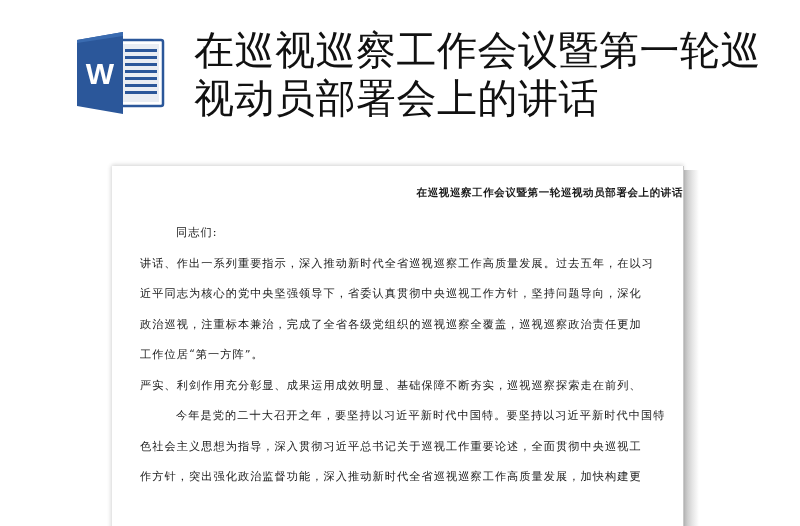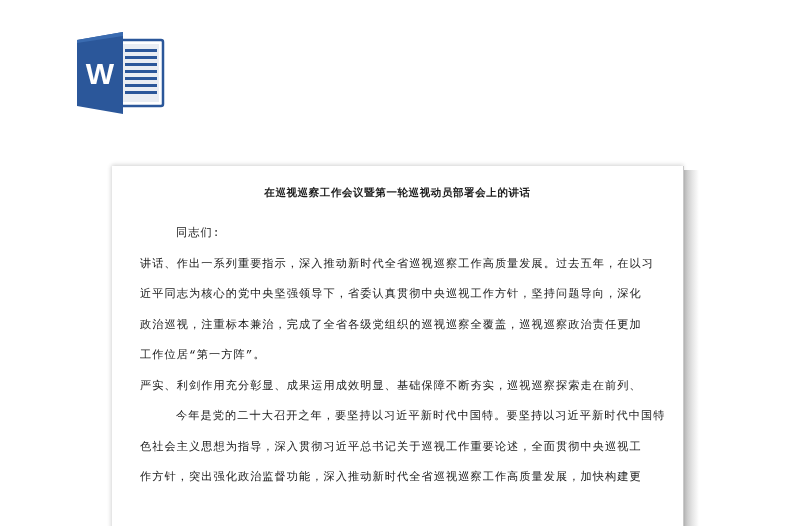--- a/index.html
+++ b/index.html
@@ -22,31 +22,31 @@
     position:absolute; left:683px; top:170px; width:16px; height:356px;
     background:linear-gradient(to right, #b8b8b8, #e6e6e6 60%, #ffffff);
   }
   .page {
     position:absolute; left:112px; top:166px; width:571px; height:380px;
     background:#ffffff;
     box-shadow: 0 -2px 4px rgba(0,0,0,0.10), -2px 0 4px rgba(0,0,0,0.08);
     border-right:1px solid #c9c9c9;
   }
   .doc-title {
-    position:absolute; left:0; top:20px; width:100%; text-align:center;
+    position:absolute; left:0; top:20px; width:100%; text-align:right;
     font-family:"DejaVu Serif", serif; font-weight:bold;
     font-size:10.5px; color:#1a1a1a; letter-spacing:0.6px;
   }
   .doc-body {
     position:absolute; left:28px; top:52px; width:500px;
     font-family:"DejaVu Serif", serif; font-size:11.2px; color:#1a1a1a;
     line-height:30.5px; letter-spacing:1.05px;
   }
   .doc-body .greeting { text-indent:36px; }
-  .doc-body .line { white-space:nowrap;font-family:Liberation Mono, monospace; }
+  .doc-body .line { white-space:nowrap; }
   .doc-body .indent { padding-left:36px; }
 </style>
 </head>
 <body>
 
 <div class="banner">
   <svg class="word-icon" viewBox="0 0 90 82">
 
     <rect x="42" y="8" width="46" height="66" rx="2" fill="#ffffff" stroke="#2b579a" stroke-width="2.5"></rect>
     <rect x="46" y="12" width="38" height="58" fill="#e9edf3"></rect>
@@ -58,20 +58,24 @@
       <rect x="50" y="45" width="32" height="3"></rect>
       <rect x="50" y="52" width="32" height="3"></rect>
       <rect x="50" y="59" width="32" height="3"></rect>
     </g>
 
     <polygon points="2,8 48,0 48,82 2,74" fill="#2b579a"></polygon>
     <polygon points="2,8 48,0 48,4 2,11" fill="#3a6bb0"></polygon>
     <text x="25" y="52" text-anchor="middle" font-family="Liberation Sans, sans-serif" font-weight="bold" font-size="30" fill="#ffffff">W</text>
   </svg>
 
+  <div class="banner-title">
+    <div>在巡视巡察工作会议暨第一轮巡</div>
+    <div>视动员部署会上的讲话</div>
+  </div>
 </div>
 
 <div class="page-area"></div>
 <div class="page-shadow"></div>
 
 <div class="page">
   <div class="doc-title">在巡视巡察工作会议暨第一轮巡视动员部署会上的讲话</div>
 
   <div class="doc-body">
     <div class="line greeting">同志们:</div>

